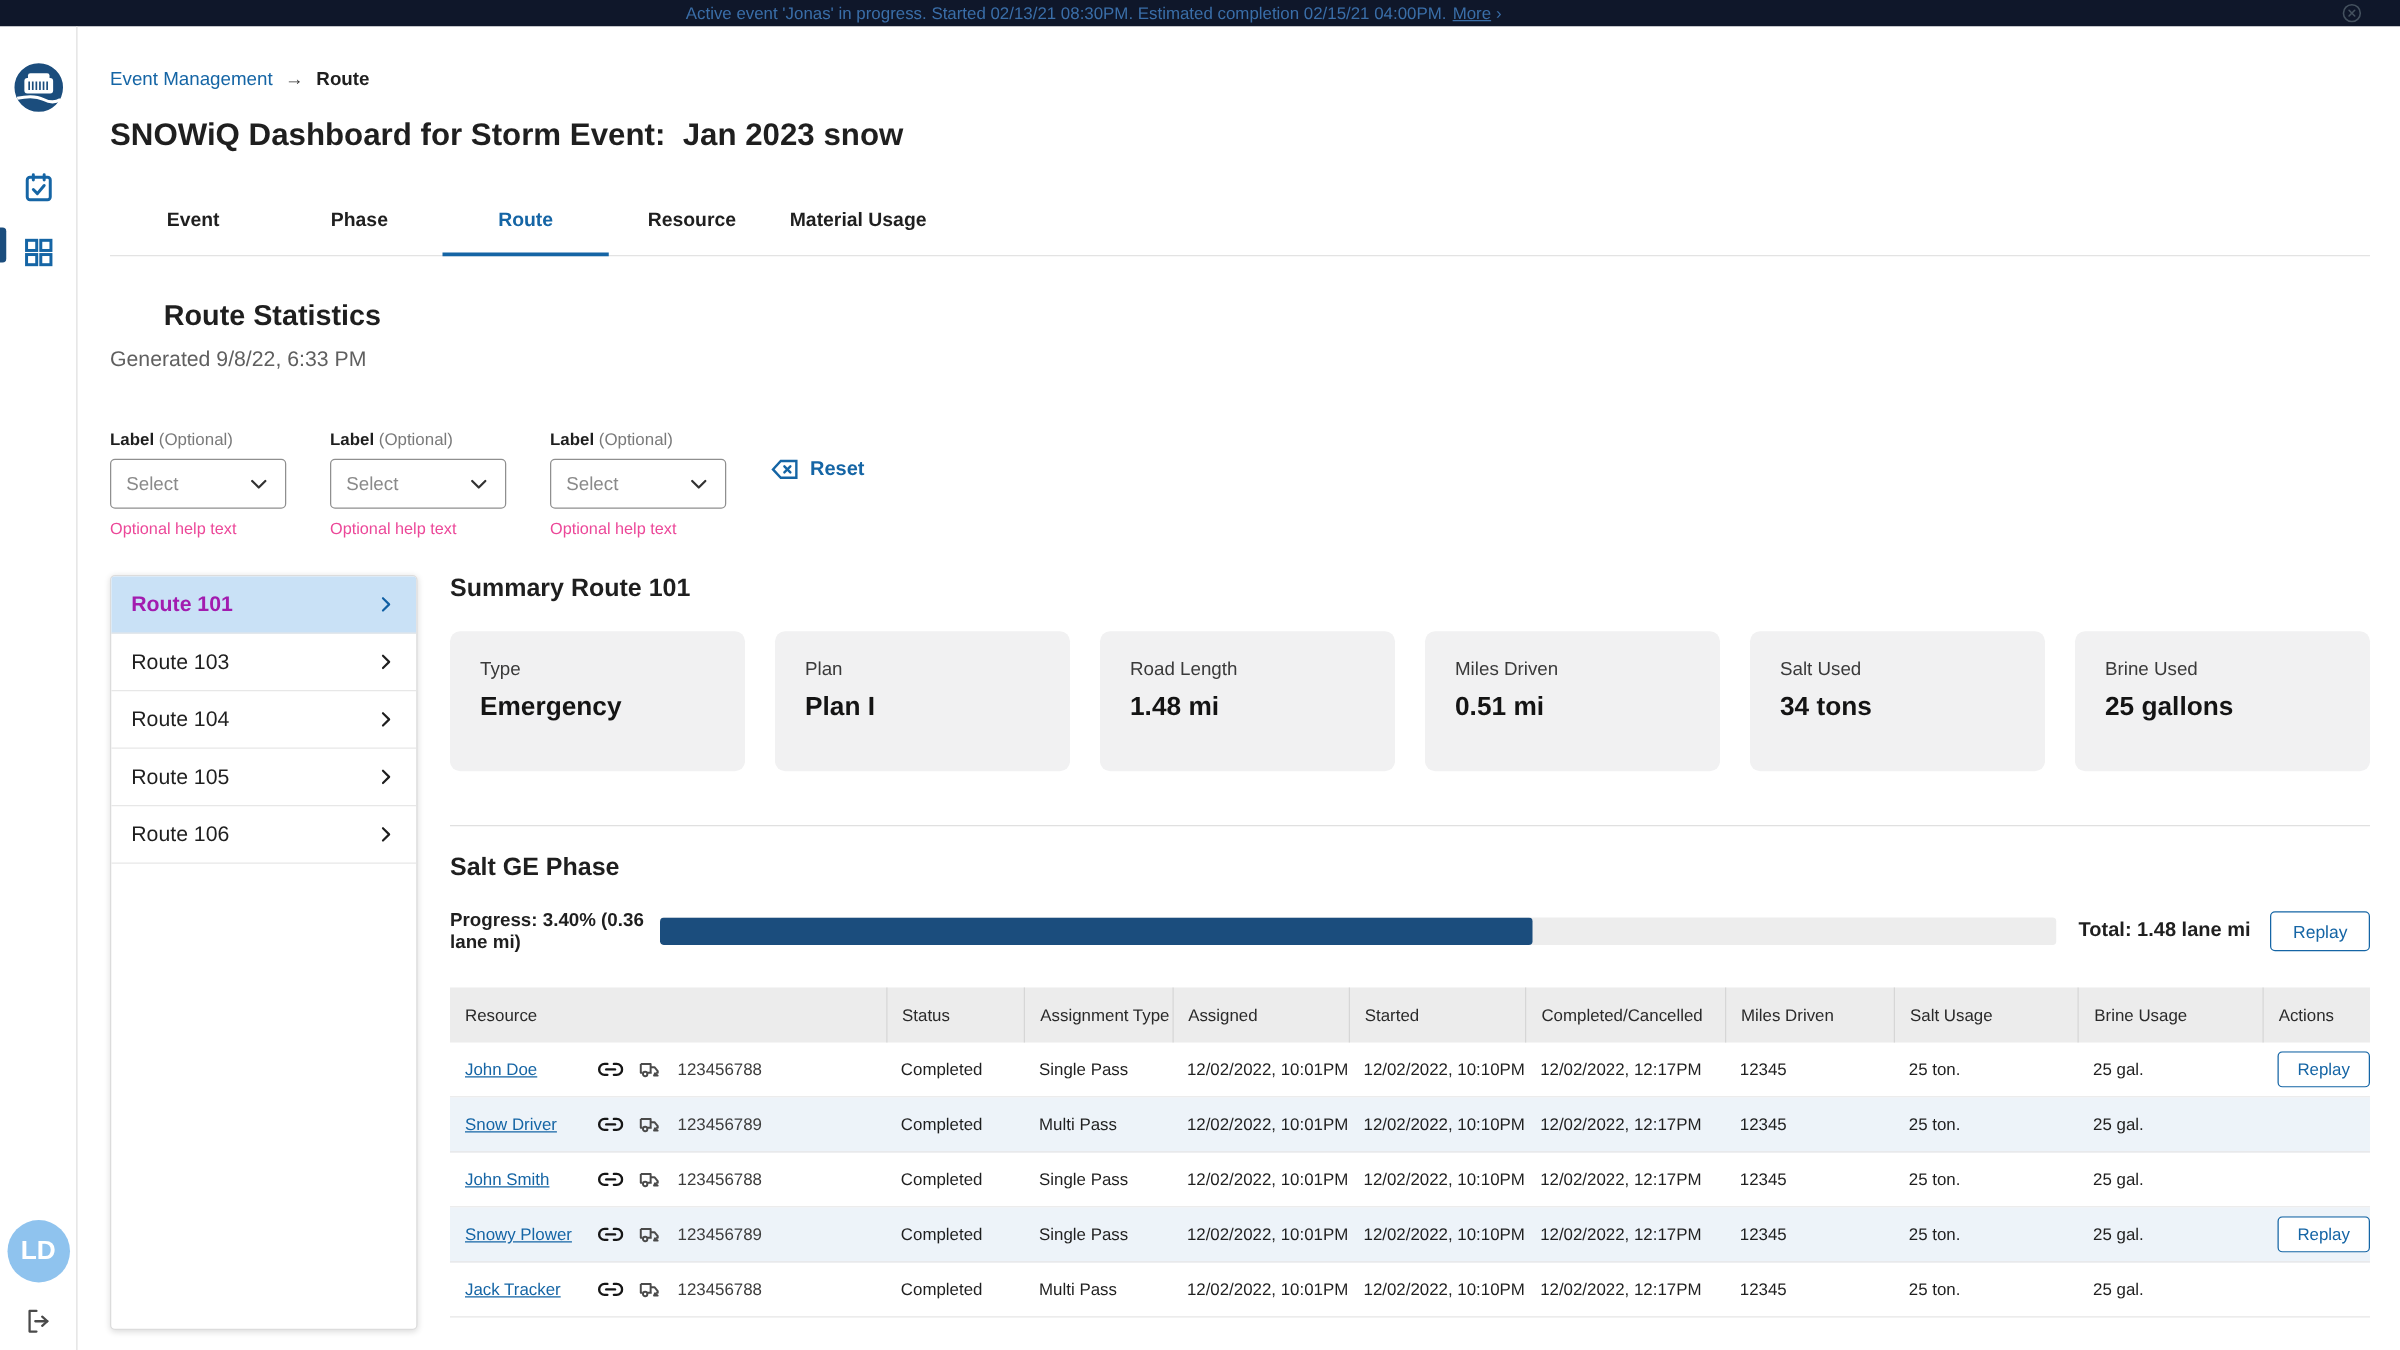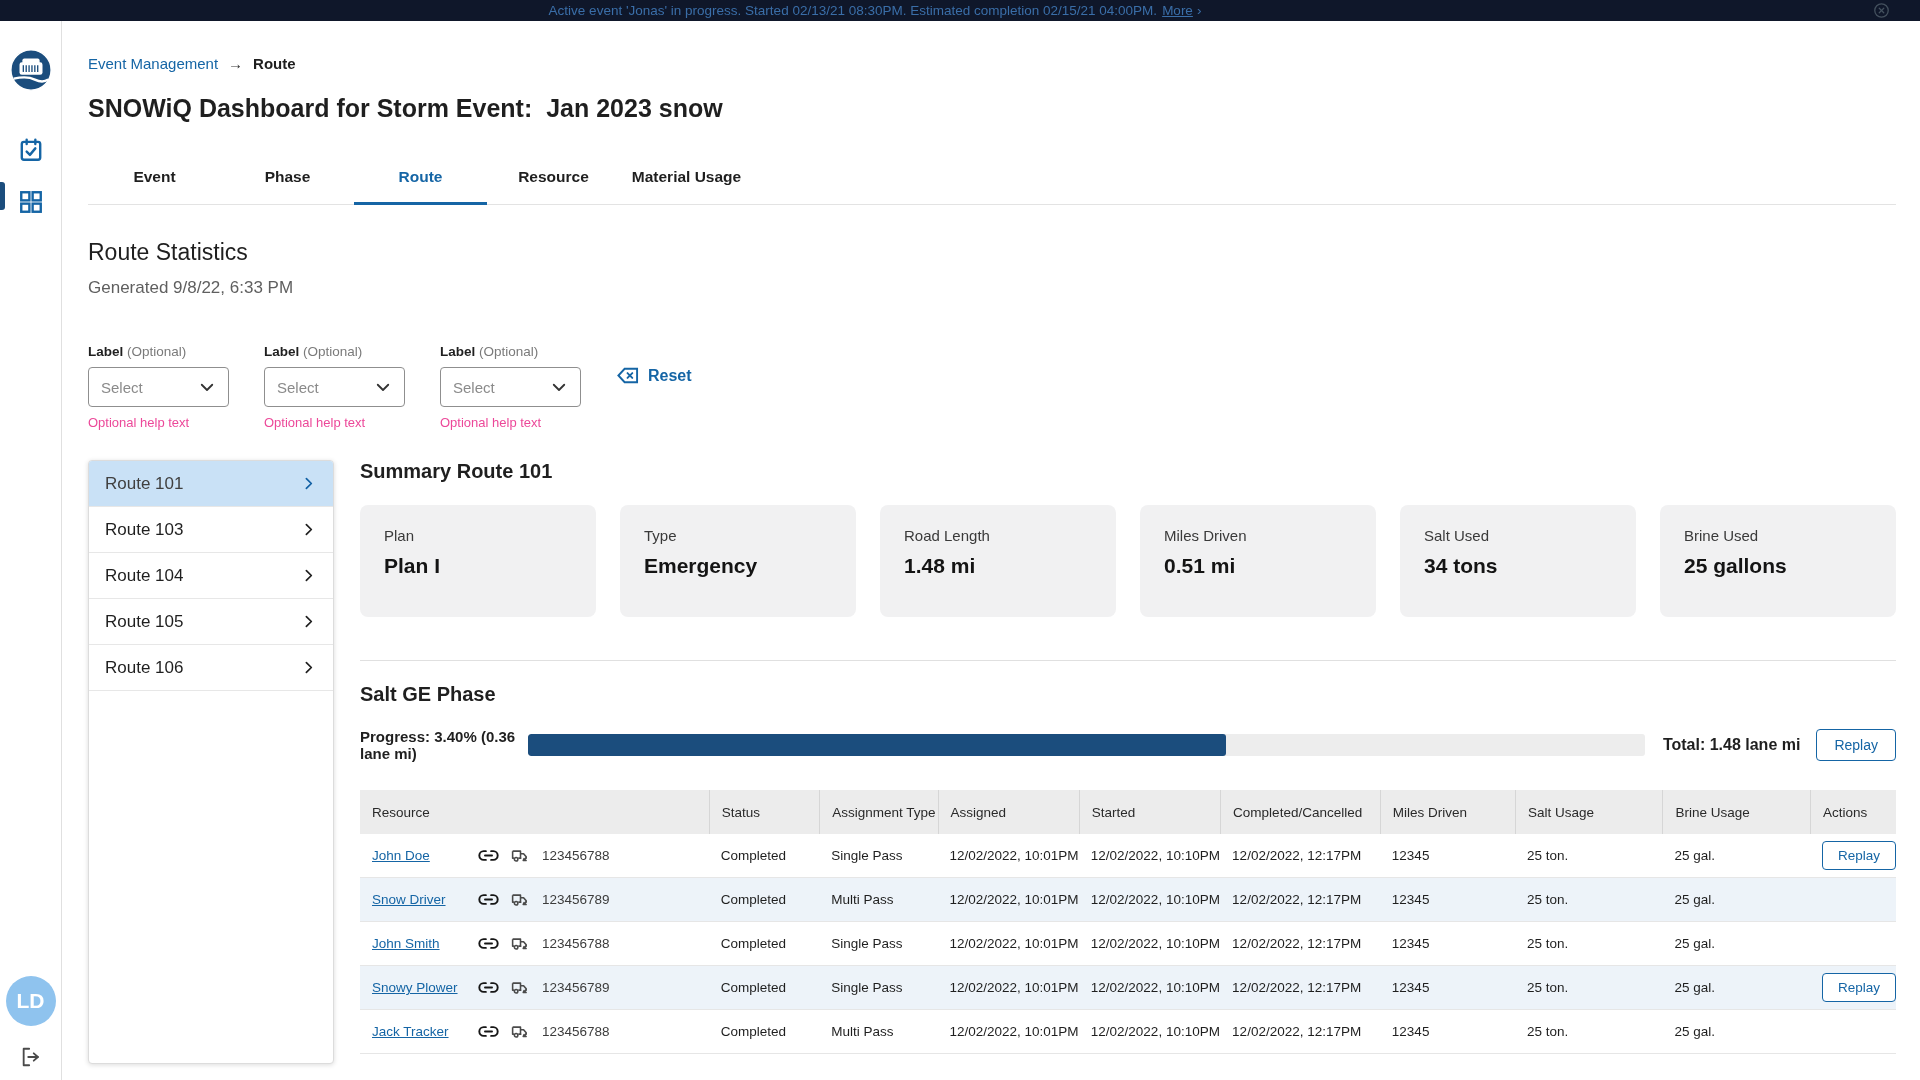--- a/index.html
+++ b/index.html
@@ -39,21 +39,21 @@
   .crumb-cur { font-weight:700; color:#1f1f1f; }
   .page-title { margin-top:22px; font-size:25px; font-weight:700; white-space:pre-wrap; }
 
   
   .tabs { margin-top:26px; display:flex; border-bottom:1px solid #e3e3e3; height:56px; align-items:flex-end; }
   .tab { width:133px; text-align:center; font-size:15.5px; font-weight:600; color:#1f1f1f;
     padding-bottom:16px; cursor:pointer; border-bottom:3px solid transparent; margin-bottom:-1px; }
   .tab.active { color:#1565a5; border-bottom-color:#1565a5; }
 
   
-  .rs-heading { margin-top:34px; font-size:23px; font-weight:400; }
+  .rs-heading { margin-top:34px; font-size:23px; font-weight:700;margin-left:43px; }
   .rs-generated { margin-top:12px; font-size:17px; color:#5f5f5f; }
   .filters { margin-top:26px; display:flex; align-items:flex-start; }
   .filter { width:141px; margin-right:35px;margin-top:20px; }
   .f-label { font-size:13.5px; }
   .f-label b { font-weight:700; }
   .f-label .opt { color:#7a7a7a; font-weight:400; }
   .select { margin-top:8px; height:40px; border:1px solid #8f8f8f; border-radius:4px;
     display:flex; align-items:center; justify-content:space-between; padding:0 12px;
     font-size:15px; color:#8a8a8a; cursor:pointer; background:#fff; }
   .select svg { width:18px; height:18px; color:#333; }
@@ -62,21 +62,21 @@
     font-size:16px; font-weight:600; cursor:pointer; background:none; border:none; }
   .reset svg { width:23px; height:23px; }
 
   
   .cols { margin-top:30px; display:flex; gap:26px; }
   .route-card { flex:0 0 246px; height:604px; border:1px solid #dcdcdc; border-radius:4px;
     background:#fff; box-shadow:0 1px 5px rgba(0,0,0,.14); overflow:hidden; }
   .route-item { height:46px; display:flex; align-items:center; justify-content:space-between;
     padding:0 16px; border-bottom:1px solid #e7e7e7; font-size:17px; cursor:pointer; }
   .route-item svg { width:17px; height:17px; color:#1f1f1f; }
-  .route-item.selected { background:#c9e1f6; color:#404040; font-weight:400; }
+  .route-item.selected { background:#c9e1f6; color:#a21caf; font-weight:700; }
   .route-item.selected svg { color:#1160a4; }
 
   .main { flex:1; min-width:0; }
   .sec-heading { font-size:20px; font-weight:600; }
 
   
   .cards { margin-top:22px; display:flex; gap:24px; }
   .card { flex:1; height:112px; background:#f1f1f2; border-radius:8px; padding:22px 24px; }
   .card-label { font-size:15px; color:#3a3a3a; }
   .card-value { margin-top:10px; font-size:21px; font-weight:700; color:#141414; }
@@ -300,26 +300,26 @@
               <use href="#i-chev-right"></use>
             </svg>
         </div>
       </div>
 
       <div class="main">
         <div class="sec-heading">Summary Route 101</div>
 
         <div class="cards">
           <div class="card">
+            <div class="card-label">Type</div>
+            <div class="card-value">Emergency</div>
+          </div>
+          <div class="card">
             <div class="card-label">Plan</div>
             <div class="card-value">Plan I</div>
-          </div>
-          <div class="card">
-            <div class="card-label">Type</div>
-            <div class="card-value">Emergency</div>
           </div>
           <div class="card">
             <div class="card-label">Road Length</div>
             <div class="card-value">1.48 mi</div>
           </div>
           <div class="card">
             <div class="card-label">Miles Driven</div>
             <div class="card-value">0.51 mi</div>
           </div>
           <div class="card">

